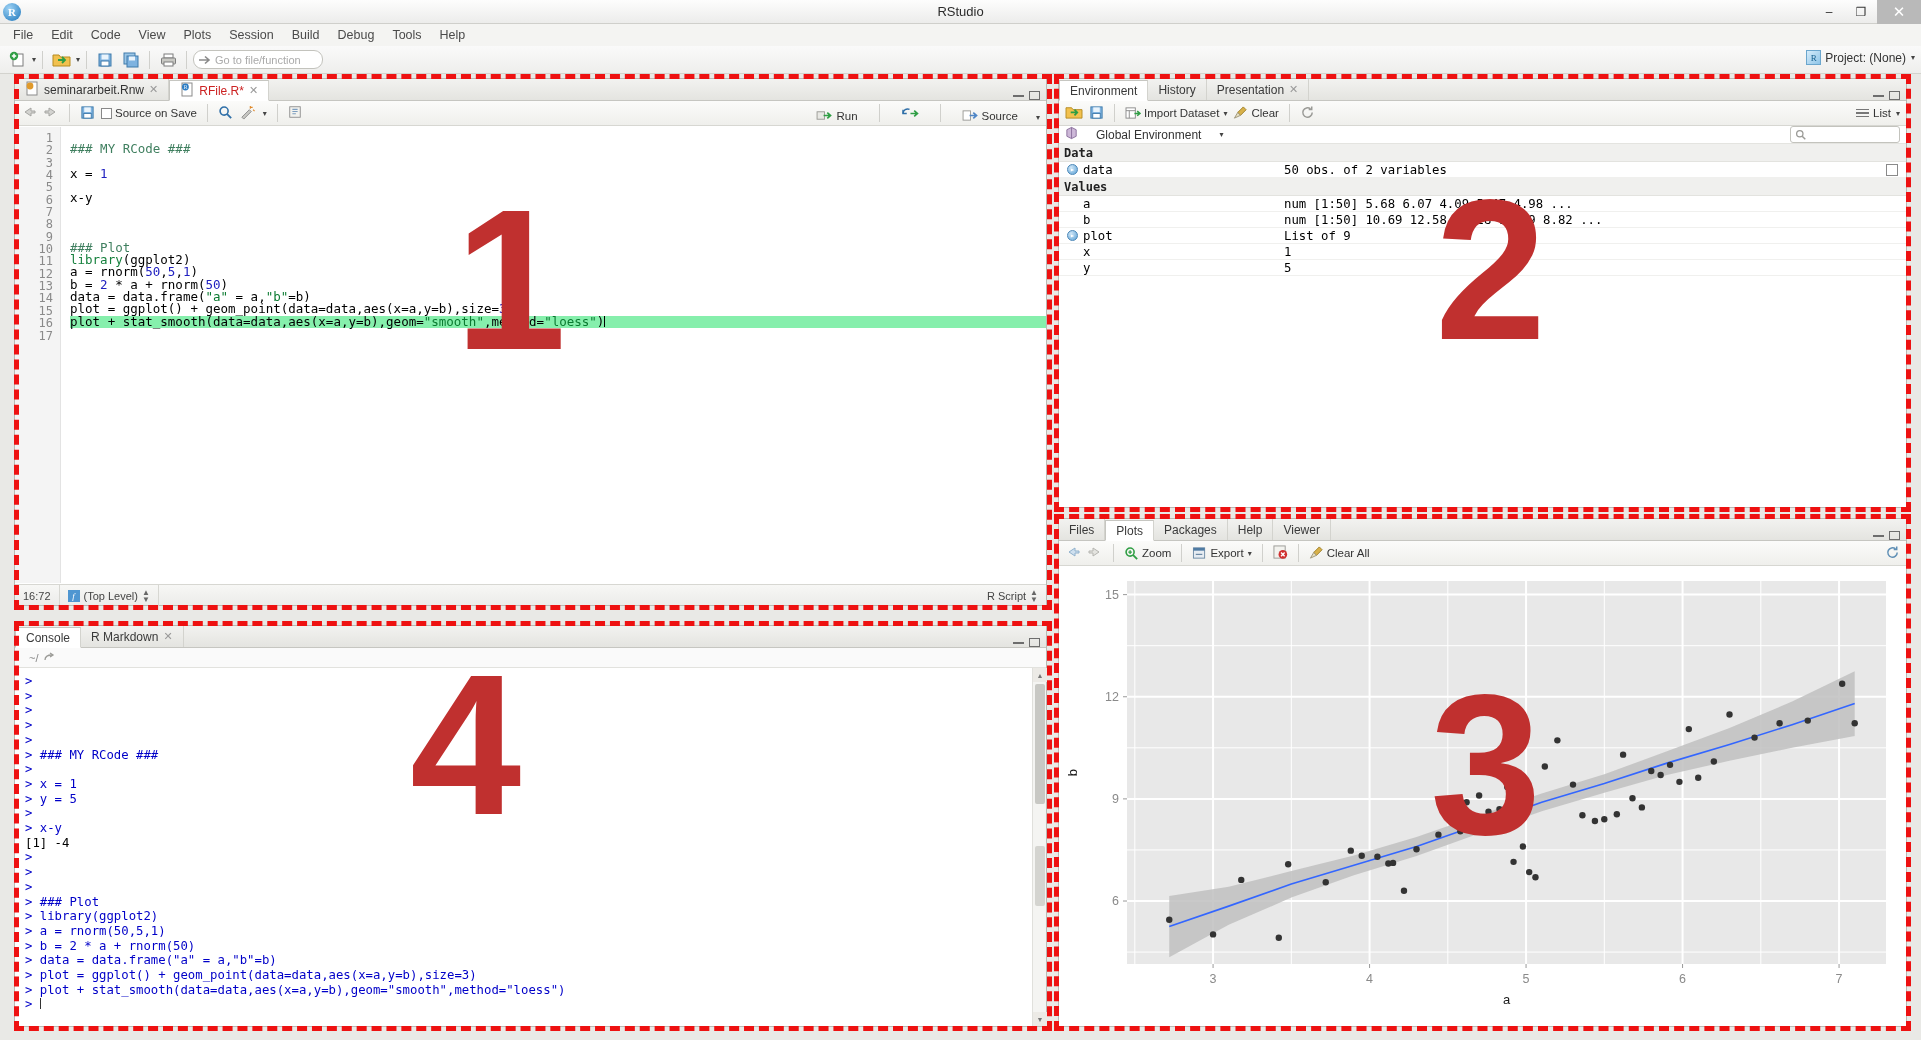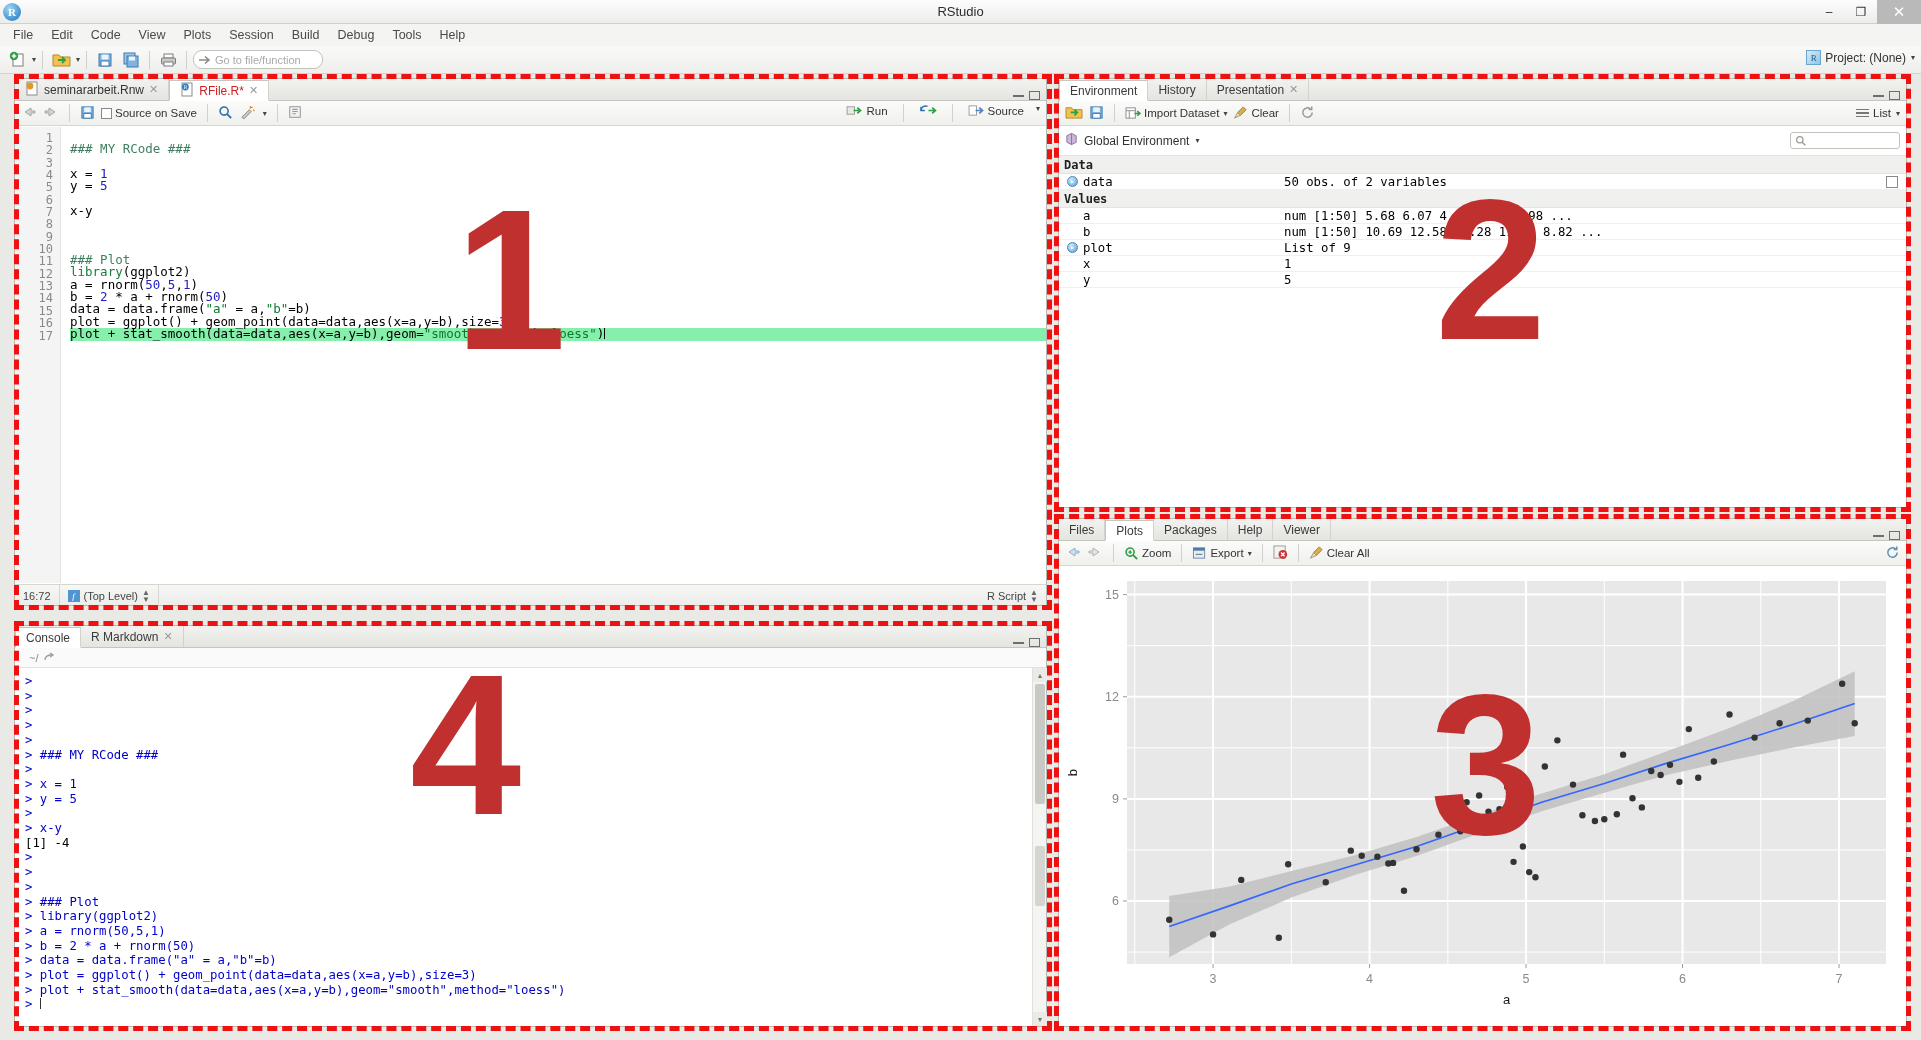--- a/index.html
+++ b/index.html
@@ -106,22 +106,22 @@
   #con-body .cl.out{ color:#000; }
   #con-scroll{ position:absolute; right:0; top:42px; bottom:0; width:14px;
     background:#f4f4f2; border-left:1px solid #e0e0dc; }
   .sb-arrow{ width:14px;height:14px;display:flex;align-items:center;
     justify-content:center;font-size:7px;color:#777;background:#eceae6;}
   .sb-thumb{ position:absolute; left:2px; width:10px; background:#c8c8c4;
     border-radius:2px; }
 
   
   #env-pane{ left:1058px; top:78px; width:849px; height:430px; }
-  #env-ctx{ height:30px; border-bottom:1px solid #e4e4e0; display:flex;
-    align-items:center; padding:0 6px; gap:5px; font-size:12px; color:#333; }
+  #env-ctx{ height:18px; border-bottom:1px solid #e4e4e0; display:flex;
+    align-items:center; padding:0 6px; gap:17px; font-size:12px; color:#333; }
   #env-search{ margin-left:auto; width:110px; height:17px; border:1px solid #c3c3bd;
     border-radius:3px; background:#fff; display:flex; align-items:center;
     padding-left:4px; }
   .env-grp{ height:18px; background:#f0f0ee; border-bottom:1px solid #e3e3df;
     font-size:12px; font-weight:bold; color:#222; display:flex; align-items:center;
     padding-left:5px; font-family:"DejaVu Sans Mono", monospace;}
   .env-row{ height:16px; display:flex; align-items:center;
     border-bottom:1px solid #f0f0ee; font-size:12.3px;
     font-family:"DejaVu Sans Mono", monospace; color:#000; }
   .env-row .nm{ width:225px; padding-left:8px; display:flex; align-items:center; gap:5px;}
@@ -295,21 +295,21 @@
     </span>
     <span class="caret">▾</span>
     <div class="tsep"></div>
     <span>
       <svg width="14" height="14" viewBox="0 0 16 16">
         <rect x="2" y="2" width="12" height="12" fill="#f2f2ee" stroke="#8a8a8a"></rect>
         <path d="M5 5h6M5 7.5h6M5 10h4" stroke="#7d9ec0" stroke-width="1.2"></path>
       </svg>
     </span>
 
-    <div style="margin-left:auto;display:flex;align-items:flex-start;gap:11px;">
+    <div style="margin-left:auto;display:flex;align-items:flex-end;gap:17px;">
       <div class="ptb-item">
         <svg width="17" height="13" viewBox="0 0 18 14">
           <rect x="1" y="3" width="8" height="8" fill="#e8e8e4" stroke="#9a9a96"></rect>
           <path d="M8 7h7M12 4l3.5 3-3.5 3" stroke="#2f9e44" stroke-width="1.8" fill="none"></path>
         </svg>
         <span>Run</span>
       </div>
       <div class="tsep"></div>
       <span>
         <svg width="18" height="13" viewBox="0 0 19 14">
@@ -347,21 +347,20 @@
         <div>13</div>
         <div>14</div>
         <div>15</div>
         <div>16</div>
         <div>17</div>
       </div>
     <div id="code">
         <div class="ln"><span class="c-com">### MY RCode ###</span></div>
         <div class="ln">&nbsp;</div>
         <div class="ln"><span>x = </span><span class="c-num">1</span></div>
-        <div class="ln"><span>y = </span><span class="c-num">5</span></div>
         <div class="ln">&nbsp;</div>
         <div class="ln"><span>x-y</span></div>
         <div class="ln">&nbsp;</div>
         <div class="ln">&nbsp;</div>
         <div class="ln">&nbsp;</div>
         <div class="ln"><span class="c-com">### Plot</span></div>
         <div class="ln"><span class="c-fn">library</span><span>(ggplot2)</span></div>
         <div class="ln"><span>a = rnorm(</span><span class="c-num">50</span><span>,</span><span class="c-num">5</span><span>,</span><span class="c-num">1</span><span>)</span></div>
         <div class="ln"><span>b = </span><span class="c-num">2</span><span> * a + rnorm(</span><span class="c-num">50</span><span>)</span></div>
         <div class="ln"><span>data = data.frame(</span><span class="c-str">"a"</span><span> = a,</span><span class="c-str">"b"</span><span>=b)</span></div>

